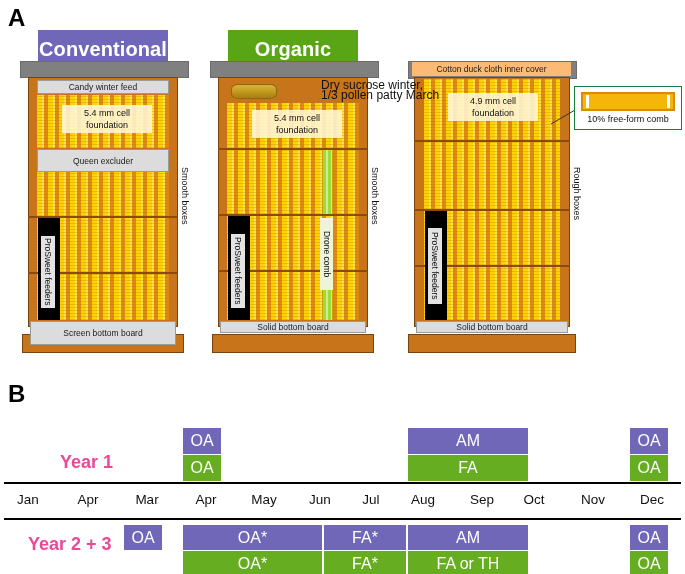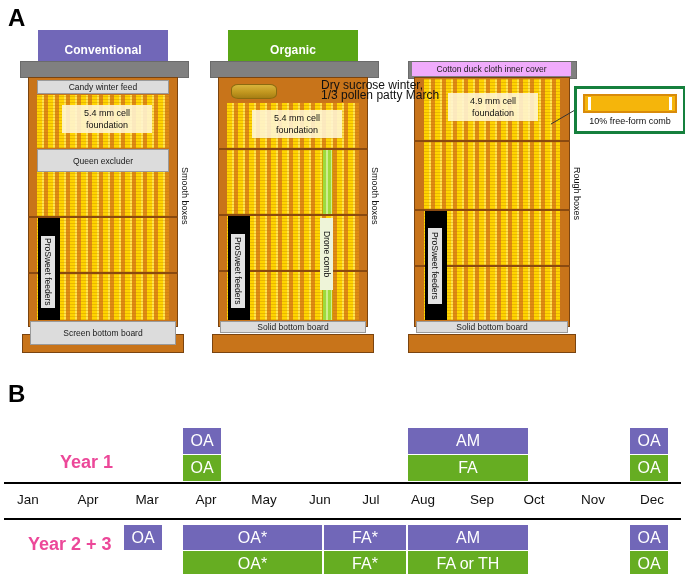--- a/index.html
+++ b/index.html
@@ -6,21 +6,21 @@
   body{width:685px;height:574px;position:relative;overflow:hidden;
        font-family:"Liberation Sans","DejaVu Sans",sans-serif;
        -webkit-font-smoothing:antialiased;}
   .abs{position:absolute;}
 
   
   .panel-letter{font-size:24px;font-weight:bold;color:#000;line-height:1;}
 
   
   .banner{height:39px;display:flex;align-items:center;justify-content:center;
-          color:#ffffff;font-size:12px;font-weight:bold;letter-spacing:.1px;}
+          color:#ffffff;font-size:20px;font-weight:bold;letter-spacing:.1px;}
 
   
   .hive{position:absolute;}
   .telescoping{position:absolute;background:#808080;border:1px solid #6b6b6b;}
   .hivebody{position:absolute;background:#c8741a;border:1px solid #7a4410;box-sizing:border-box;}
   .box-div{position:absolute;background:#8a4a10;}
   .frames{position:absolute;overflow:hidden;
     background:
       repeating-linear-gradient(90deg,
         #ffd400 0px,#ffd400 5px,
@@ -48,21 +48,21 @@
   .sidelbl{position:absolute;writing-mode:vertical-rl;font-size:9px;color:#111;
      white-space:nowrap;z-index:6;}
   .stand{position:absolute;background:#c8741a;border:1px solid #7a4410;box-sizing:border-box;}
   .patty{position:absolute;z-index:8;background:#caa227;border:1px solid #8c6a10;
      border-radius:7px/5px;
      background-image:linear-gradient(180deg,#d9b43c 0%,#c2971f 55%,#a67f14 100%);}
   .patty-lbl{position:absolute;z-index:8;font-size:12px;line-height:10px;color:#111;
      text-align:center;white-space:nowrap;padding-left:44px;}
 
   
-  .inset{position:absolute;background:#ffffff;border:3px solid #15803d;z-index:10;}
+  .inset{position:absolute;background:#ffffff;border:1px solid #15803d;z-index:10;}
   .inset-comb{position:absolute;background:#f5b50b;border:2px solid #d98b0a;box-sizing:border-box;}
   .inset-gap{position:absolute;background:#ffffff;}
   .inset-lbl{position:absolute;font-size:9px;color:#111;text-align:center;width:100%;}
   .leader{position:absolute;z-index:9;}
 
   
   .rule{position:absolute;background:#000;height:2px;}
   .yearlbl{position:absolute;font-size:18px;font-weight:bold;color:#ec4899;white-space:nowrap;}
   .month{position:absolute;font-size:13.5px;color:#111;text-align:center;white-space:nowrap;}
   .tbar{position:absolute;display:flex;align-items:center;justify-content:center;
@@ -146,21 +146,21 @@
   <div class="greystrip" style="left:220px;top:321px;width:146px;height:12px;">Solid bottom board</div>
   <div class="stand" style="left:212px;top:334px;width:162px;height:19px;"></div>
 
   <div class="sidelbl" style="left:370px;top:167px;">Smooth boxes</div>
 </div>
 
 <div class="hive">
   <div class="abs banner" style="left:428px;top:30px;width:130px;background:#7f1d1d;margin-top:32px;">Chemical-free</div>
 
   <div class="telescoping" style="left:408px;top:61px;width:167px;height:16px;"></div>
-  <div class="greystrip" style="left:412px;top:62px;width:159px;height:14px;background:#f0abfc;border:none;">Cotton duck cloth inner cover</div>
+  <div class="greystrip" style="left:412px;top:62px;width:159px;height:14px;background:#fdba74;border:none;">Cotton duck cloth inner cover</div>
 
   <div class="hivebody" style="left:414px;top:77px;width:156px;height:250px;"></div>
 
   <div class="frames" style="left:424px;top:79px;width:136px;height:61px;"></div>
   <div class="callout" style="left:448px;top:93px;width:82px;">
     <span>4.9 mm cell</span><br>
     <span>foundation</span>
   </div>
   <div class="box-div" style="left:414px;top:140px;width:156px;height:2px;"></div>
 

